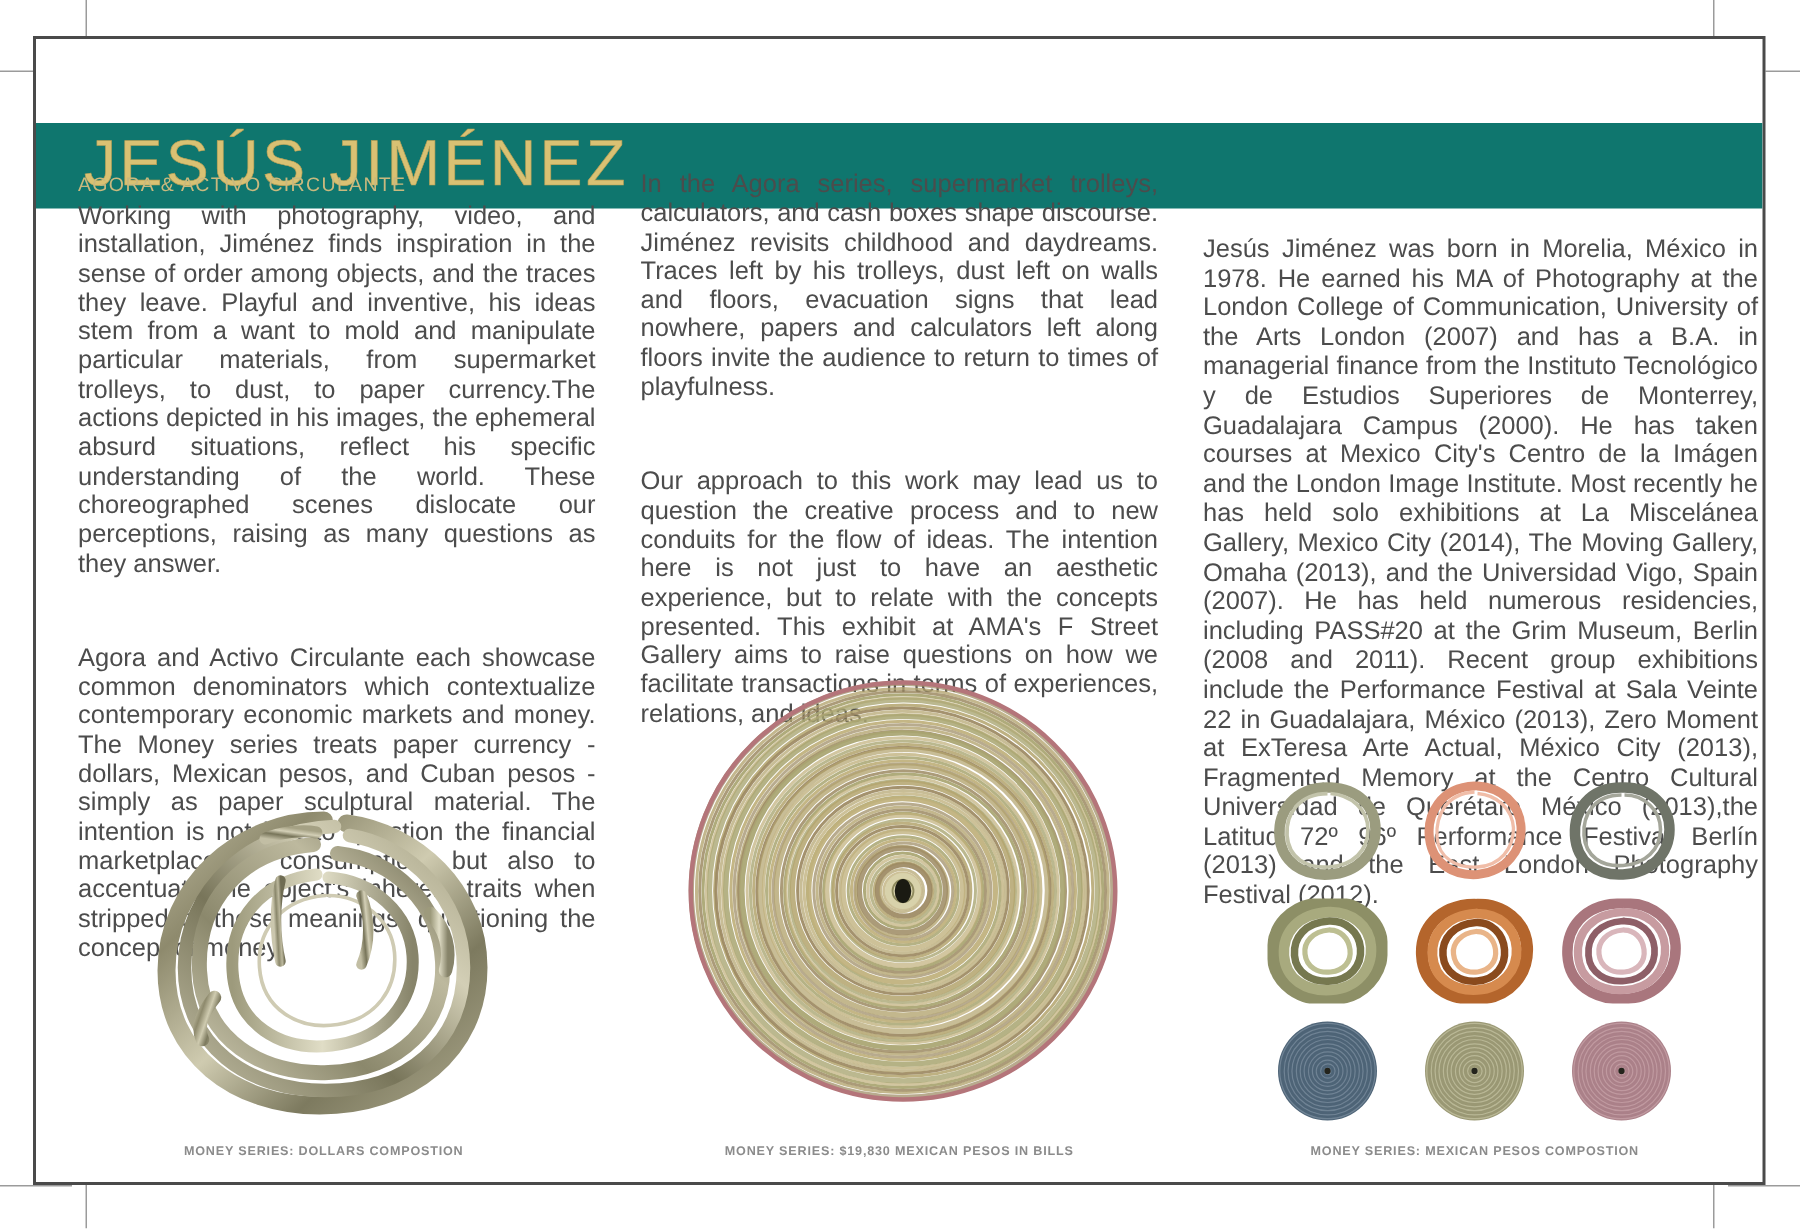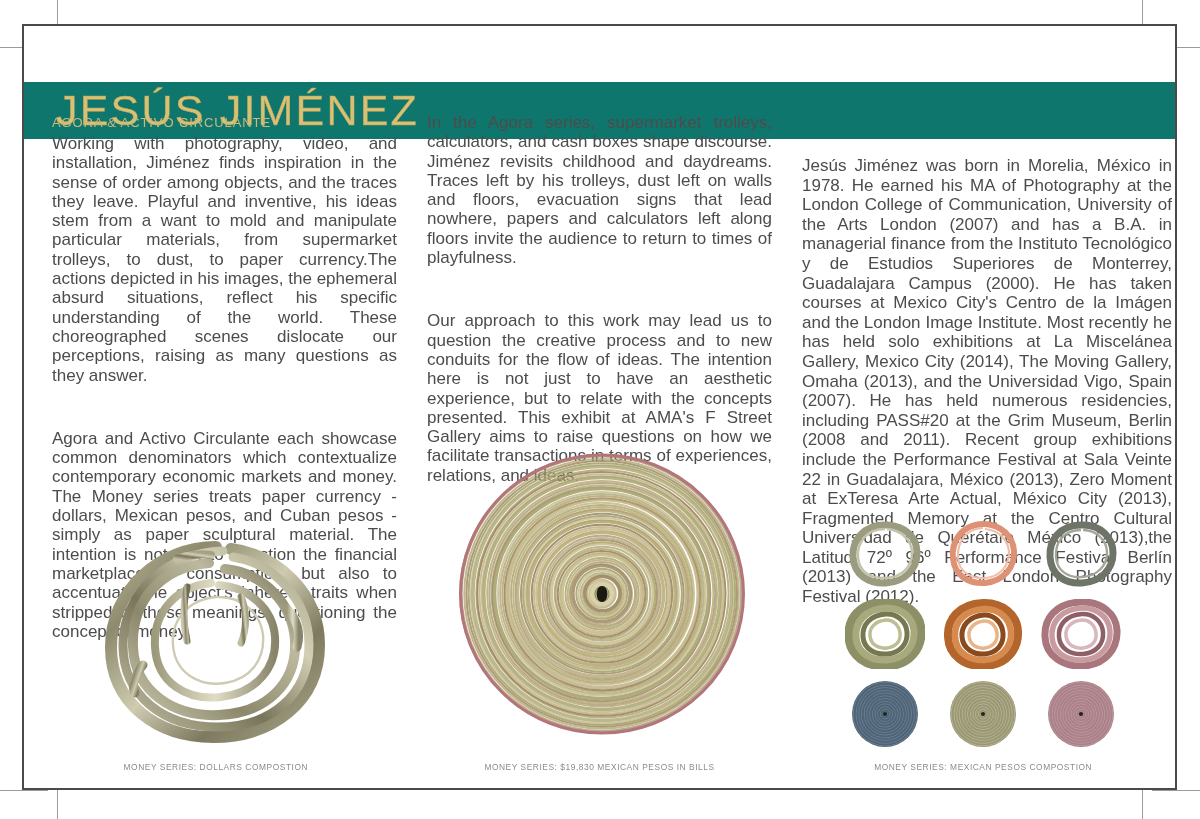--- a/index.html
+++ b/index.html
@@ -122,20 +122,21 @@
     justify-content: flex-end;
     height: 100%;
   }
   .art-caption {
     margin-top: 12px;
     font-size: 8.4px;
     letter-spacing: 0.55px;
     color: #8b8b8b;
     text-align: center;
     white-space: nowrap;
+    font-weight: bold;
   }
   .art-frame {
     display: flex;
     align-items: center;
     justify-content: center;
   }
 
   
   .coil-wrap { position: relative; width: 250px; height: 215px; }
   .coil-wrap svg { display: block; }

